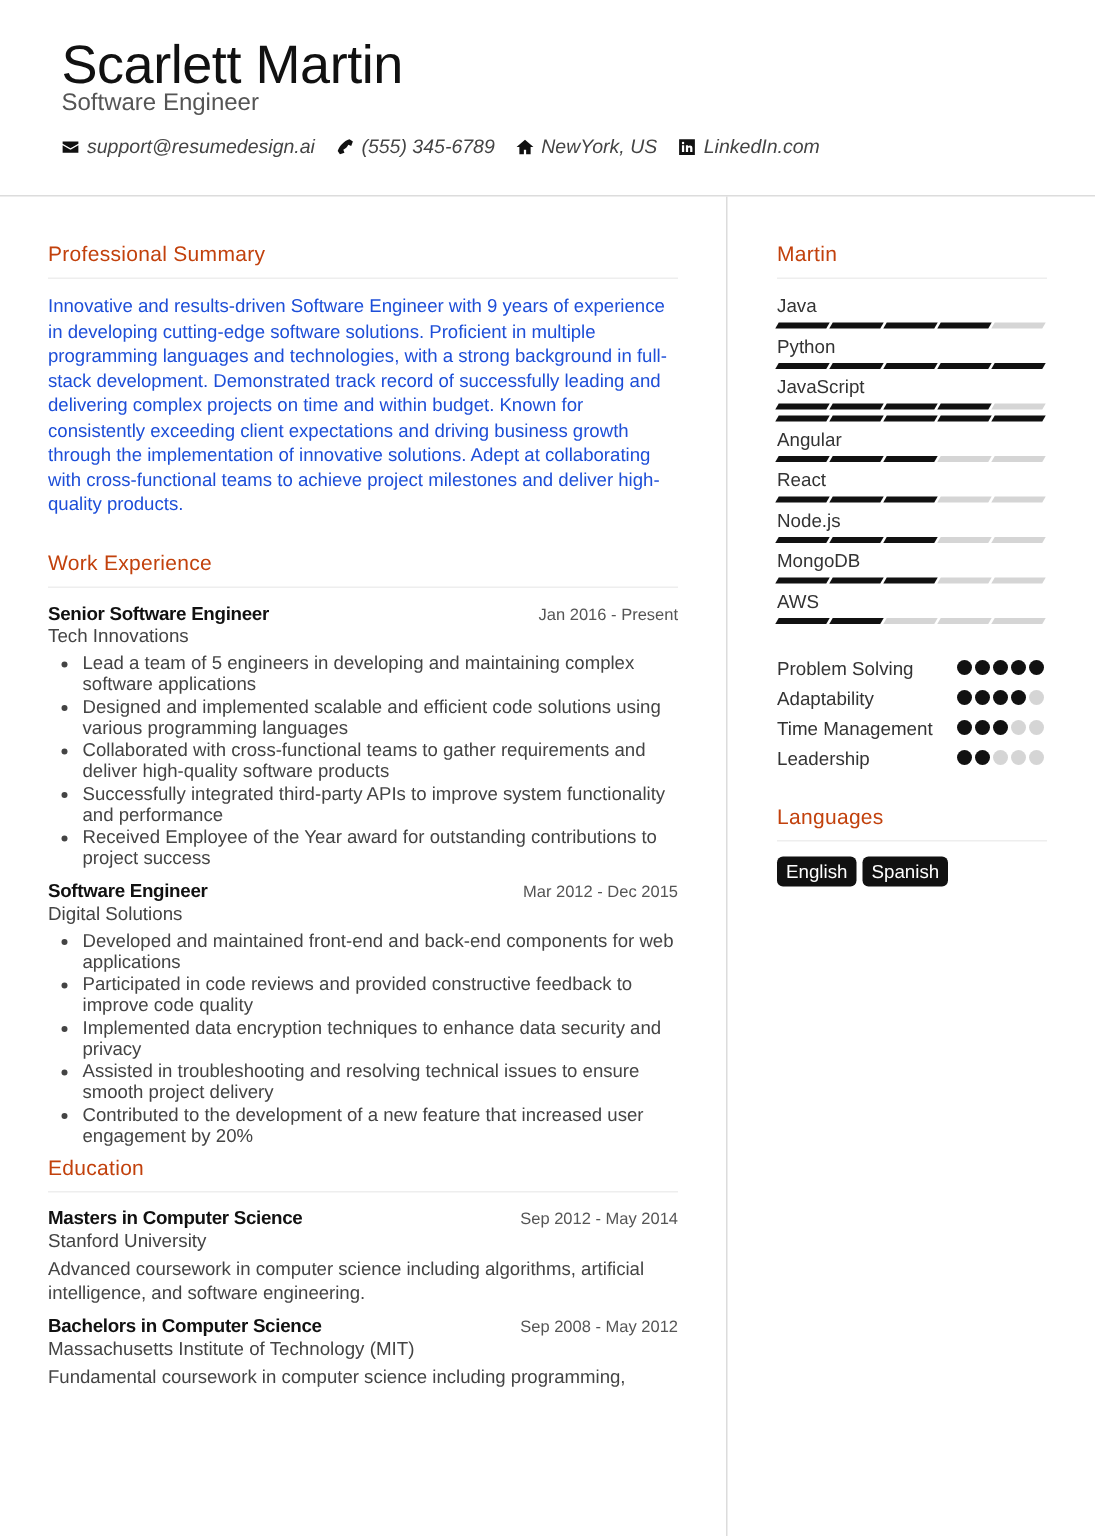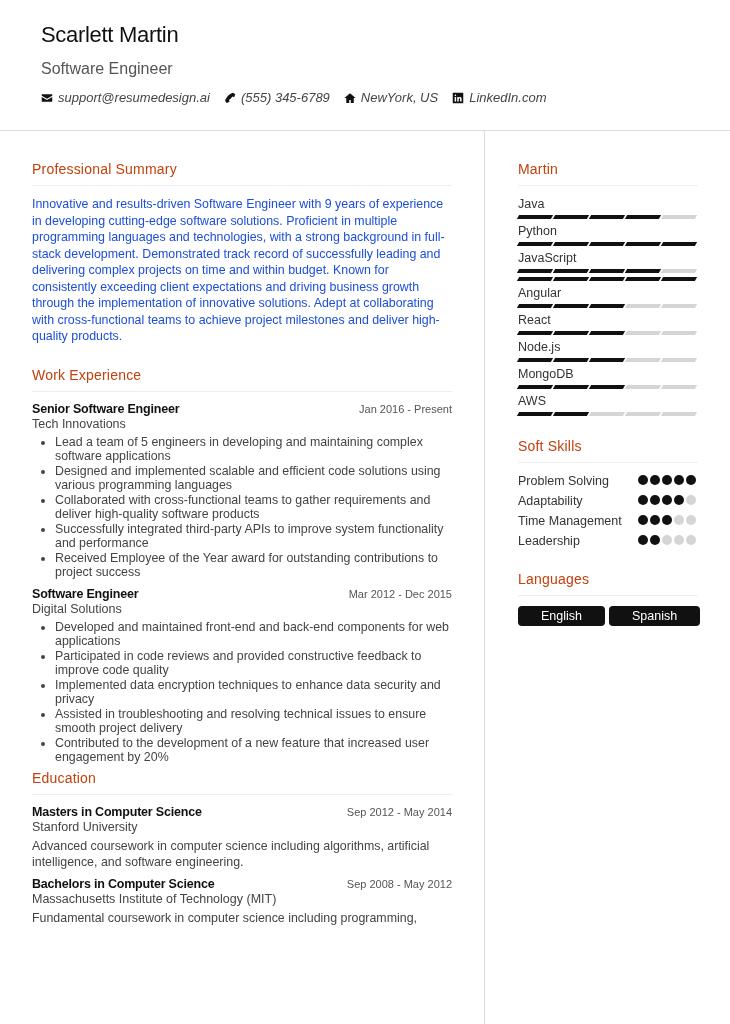--- a/index.html
+++ b/index.html
@@ -1,20 +1,20 @@
 <!DOCTYPE html>
 <html><head>
 <meta charset="utf-8">
 <style>
   * { box-sizing: border-box; margin: 0; padding: 0; }
   html, body { width: 730px; height: 1024px; overflow: hidden; background: #ffffff; }
   body { font-family: "Liberation Sans", "DejaVu Sans", sans-serif; color: #333; position: relative; }
 
   .header { position: absolute; left: 0; top: 0; width: 730px; height: 131px; border-bottom: 1px solid #dcdcdc; }
-  .name { position: absolute; left: 41px; top: 22px; font-size: 22px; font-weight: 500; color: #111; letter-spacing: -0.3px; }
+  .name { position: absolute; left: 41px; top: 22px; font-size: 36px; font-weight: 500; color: #111; letter-spacing: -0.3px; }
   .role { position: absolute; left: 41px; top: 60px; font-size: 16px; color: #555; }
   .contacts { position: absolute; left: 41px; top: 90px; display: flex; gap: 14px; font-size: 13px; color: #444; }
   .contact { display: flex; align-items: center; gap: 5px; white-space: nowrap; font-style: italic; }
   .contact svg { width: 12px; height: 12px; fill: #111; }
 
   .vdivider { position: absolute; left: 484px; top: 131px; width: 1px; height: 893px; background: #dcdcdc; }
 
   .main { position: absolute; left: 32px; top: 161px; width: 420px; }
   .side { position: absolute; left: 518px; top: 161px; width: 180px; }
 
@@ -37,21 +37,21 @@
   .seg { width: 34px; height: 4px; transform: skewX(-30deg); background: #d5d5d5; }
   .seg.on { background: #111; }
 
   .soft { display: flex; justify-content: space-between; margin-bottom: 4px; }
   .soft-name { font-size: 12.5px; color: #333; line-height: 16px; width: 110px; }
   .dots { width: 60px; display: flex; flex-wrap: wrap; gap: 4px 2px; padding-top: 2px; }
   .dot { width: 10px; height: 10px; border-radius: 50%; background: #d5d5d5; }
   .dot.on { background: #111; }
 
   .langs { display: flex; gap: 4px; }
-  .lang { background: #111; color: #fff; font-size: 12.5px; padding: 3px 23px; border-radius: 4px; }
+  .lang { background: #111; color: #fff; font-size: 12.5px; padding: 3px 6px; border-radius: 4px; }
 </style>
 </head>
 <body>
 
 <div class="header">
   <div class="name">Scarlett Martin</div>
   <div class="role">Software Engineer</div>
   <div class="contacts">
     <div class="contact">
       <svg viewBox="0 0 16 16">
@@ -231,21 +231,20 @@
             <div class="seg on"></div>
             <div class="seg"></div>
             <div class="seg"></div>
             <div class="seg"></div>
           </div>
         </div>
       </div>
   </section>
 
   <section style="margin-bottom:22px;">
-    <div class="section-title">Soft Skills</div>
     <div id="soft-list">
         <div class="soft">
           <div class="soft-name">Problem Solving</div>
           <div class="dots">
             <div class="dot on"></div>
             <div class="dot on"></div>
             <div class="dot on"></div>
             <div class="dot on"></div>
             <div class="dot on"></div>
           </div>

